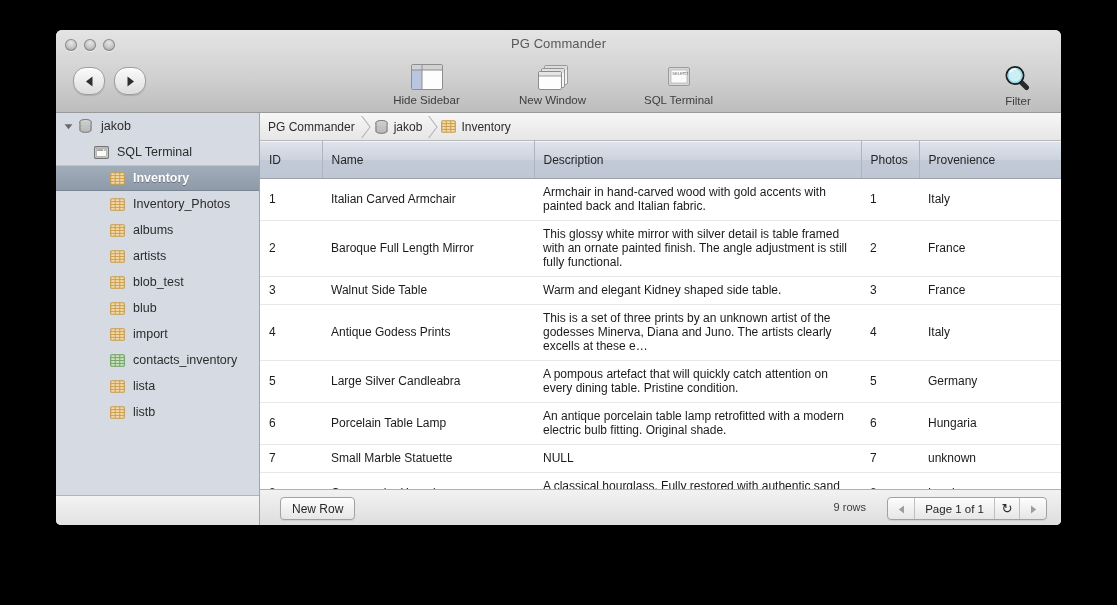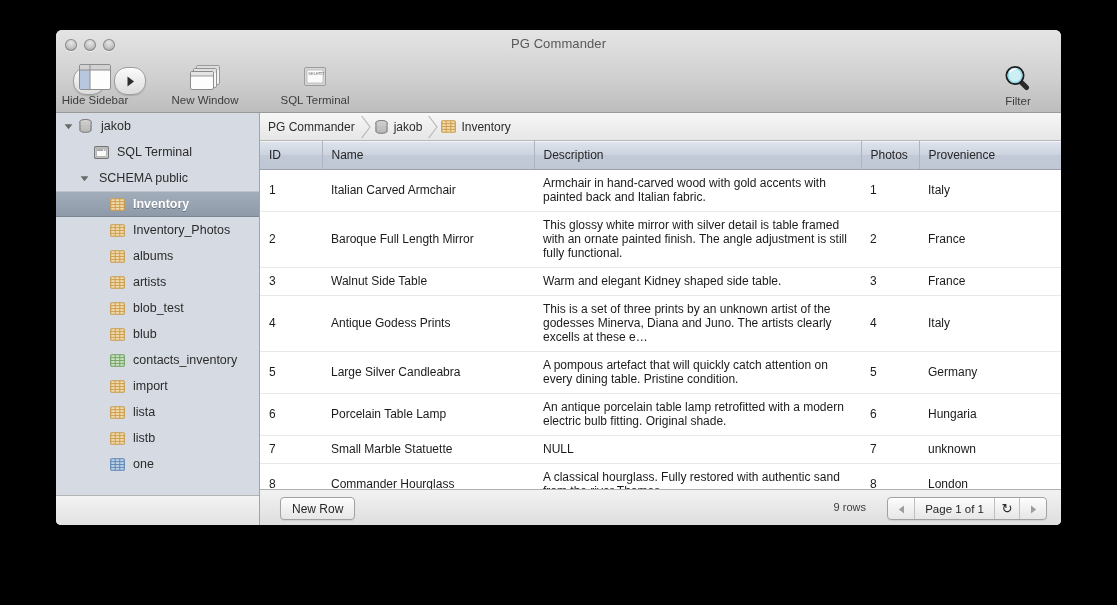--- a/index.html
+++ b/index.html
@@ -43,21 +43,21 @@
   .navbtns{position:absolute;left:17px;top:8px;display:flex;gap:9px;}
   .navbtn{
     width:30px;height:26px;border-radius:13px;
     background:linear-gradient(to bottom,#fbfbfb,#dddddd);
     border:1px solid #9d9d9d;
     box-shadow:0 1px 1px rgba(0,0,0,.13), inset 0 1px 0 #fff;
     display:flex;align-items:center;justify-content:center;
   }
   .navbtn svg{display:block;}
 
-  .tbgroup{position:absolute;left:0;right:12px;top:2px;display:flex;justify-content:flex-start;gap:32px;}
+  .tbgroup{position:absolute;left:0;right:12px;top:2px;display:flex;justify-content:center;gap:48px;}
   .tbitem{width:78px;display:flex;flex-direction:column;align-items:center;gap:3px;}
   .tbicon{height:30px;display:flex;align-items:flex-end;justify-content:center;}
   .tblabel{font-size:11.5px;color:#3d3d3d;white-space:nowrap;}
 
   .filter{position:absolute;right:14px;top:2px;width:58px;display:flex;flex-direction:column;align-items:center;gap:2px;}
   .filter .tbicon{height:32px;}
 
   
   .body{position:relative;height:412px;display:flex;}
 
@@ -99,21 +99,21 @@
     padding-left:8px;
   }
   .crumb{display:flex;align-items:center;font-size:12px;color:#2d2d2d;white-space:nowrap;}
   .crumb .cicon{margin-right:5px;display:flex;align-items:center;}
   .csep{margin:0 3px 0 5px;display:flex;align-items:center;}
 
   
   .tablewrap{flex:1;position:relative;overflow:hidden;background:#fff;}
   table.grid{border-collapse:collapse;width:100%;table-layout:fixed;}
   table.grid th{
-    height:28px;padding:0 0 0 9px;text-align:left;font-weight:normal;
+    height:37px;padding:0 0 0 9px;text-align:left;font-weight:normal;
     font-size:12px;color:#262626;
     background:linear-gradient(to bottom,#dfe4ec 0%,#ccd3de 50%,#c2cad7 51%,#bfc7d5 100%);
     border-bottom:1px solid #9aa1ad;
     border-right:1px solid #aeb5c1;
     box-shadow:inset 0 1px 0 rgba(255,255,255,.6);
   }
   table.grid th:last-child{border-right:none;}
   table.grid td{
     padding:6px 9px 7px 9px;vertical-align:top;
     font-size:12px;color:#1b1b1b;line-height:14px;
@@ -278,30 +278,20 @@
             <span class="sbicon">
               <svg width="15" height="13" viewBox="0 0 15 13">
                 <rect x="0.6" y="0.6" width="13.8" height="11.8" rx="1.2" fill="#d7d7d7" stroke="#737373" stroke-width="1.1"></rect>
                 <rect x="2.4" y="2.5" width="10.2" height="7.9" fill="#fbfbfb" stroke="#a2a2a2" stroke-width=".7"></rect>
                 <rect x="3.2" y="3.4" width="6" height="1.3" fill="#7d7d7d"></rect>
                 <rect x="10" y="3.4" width="1.8" height="1.3" fill="#9b9b9b"></rect>
               </svg>
             </span>
             <span class="sblabel">SQL Terminal</span>
           </div>
-          <div class="sbrow">
-            <span style="flex: 0 0 22px;"></span>
-            <span class="tri">
-              <svg width="9" height="9" viewBox="0 0 9 9">
-                <polygon points="0.6,2.2 8.4,2.2 4.5,7.2" fill="#6a6a6a"></polygon>
-              </svg>
-            </span>
-            <span style="flex: 0 0 2px;"></span>
-            <span class="sblabel">SCHEMA  public</span>
-          </div>
           <div class="sbrow selected">
             <span style="flex: 0 0 38px;"></span>
             <span class="tri"></span>
             <span class="sbicon">
               <svg width="15" height="13" viewBox="0 0 15 13">
                 <rect x="0.7" y="0.7" width="13.6" height="11.6" rx="1" fill="#f2d9a8" stroke="#c79a4c" stroke-width="1.1"></rect>
                 <line x1="0.7" y1="3.5999999999999996" x2="14.3" y2="3.5999999999999996" stroke="#c79a4c" stroke-width=".9"></line>
                 <line x1="0.7" y1="6.5" x2="14.3" y2="6.5" stroke="#c79a4c" stroke-width=".9"></line>
                 <line x1="0.7" y1="9.399999999999999" x2="14.3" y2="9.399999999999999" stroke="#c79a4c" stroke-width=".9"></line>
                 <line x1="5.23" y1="0.7" x2="5.23" y2="12.3" stroke="#c79a4c" stroke-width=".9"></line>
@@ -377,20 +367,35 @@
               <svg width="15" height="13" viewBox="0 0 15 13">
                 <rect x="0.7" y="0.7" width="13.6" height="11.6" rx="1" fill="#f2d9a8" stroke="#c79a4c" stroke-width="1.1"></rect>
                 <line x1="0.7" y1="3.5999999999999996" x2="14.3" y2="3.5999999999999996" stroke="#c79a4c" stroke-width=".9"></line>
                 <line x1="0.7" y1="6.5" x2="14.3" y2="6.5" stroke="#c79a4c" stroke-width=".9"></line>
                 <line x1="0.7" y1="9.399999999999999" x2="14.3" y2="9.399999999999999" stroke="#c79a4c" stroke-width=".9"></line>
                 <line x1="5.23" y1="0.7" x2="5.23" y2="12.3" stroke="#c79a4c" stroke-width=".9"></line>
                 <line x1="9.76" y1="0.7" x2="9.76" y2="12.3" stroke="#c79a4c" stroke-width=".9"></line>
               </svg>
             </span>
             <span class="sblabel">blub</span>
+          </div>
+          <div class="sbrow">
+            <span style="flex: 0 0 38px;"></span>
+            <span class="tri"></span>
+            <span class="sbicon">
+              <svg width="15" height="13" viewBox="0 0 15 13">
+                <rect x="0.7" y="0.7" width="13.6" height="11.6" rx="1" fill="#f2d9a8" stroke="#c79a4c" stroke-width="1.1"></rect>
+                <line x1="0.7" y1="3.5999999999999996" x2="14.3" y2="3.5999999999999996" stroke="#c79a4c" stroke-width=".9"></line>
+                <line x1="0.7" y1="6.5" x2="14.3" y2="6.5" stroke="#c79a4c" stroke-width=".9"></line>
+                <line x1="0.7" y1="9.399999999999999" x2="14.3" y2="9.399999999999999" stroke="#c79a4c" stroke-width=".9"></line>
+                <line x1="5.23" y1="0.7" x2="5.23" y2="12.3" stroke="#c79a4c" stroke-width=".9"></line>
+                <line x1="9.76" y1="0.7" x2="9.76" y2="12.3" stroke="#c79a4c" stroke-width=".9"></line>
+              </svg>
+            </span>
+            <span class="sblabel">import</span>
           </div>
           <div class="sbrow">
             <span style="flex: 0 0 38px;"></span>
             <span class="tri"></span>
             <span class="sbicon">
               <svg width="15" height="13" viewBox="0 0 15 13">
                 <rect x="0.7" y="0.7" width="13.6" height="11.6" rx="1" fill="#c9e3bf" stroke="#6f9e62" stroke-width="1.1"></rect>
                 <line x1="0.7" y1="3.5999999999999996" x2="14.3" y2="3.5999999999999996" stroke="#6f9e62" stroke-width=".9"></line>
                 <line x1="0.7" y1="6.5" x2="14.3" y2="6.5" stroke="#6f9e62" stroke-width=".9"></line>
                 <line x1="0.7" y1="9.399999999999999" x2="14.3" y2="9.399999999999999" stroke="#6f9e62" stroke-width=".9"></line>
@@ -406,66 +411,36 @@
             <span class="sbicon">
               <svg width="15" height="13" viewBox="0 0 15 13">
                 <rect x="0.7" y="0.7" width="13.6" height="11.6" rx="1" fill="#f2d9a8" stroke="#c79a4c" stroke-width="1.1"></rect>
                 <line x1="0.7" y1="3.5999999999999996" x2="14.3" y2="3.5999999999999996" stroke="#c79a4c" stroke-width=".9"></line>
                 <line x1="0.7" y1="6.5" x2="14.3" y2="6.5" stroke="#c79a4c" stroke-width=".9"></line>
                 <line x1="0.7" y1="9.399999999999999" x2="14.3" y2="9.399999999999999" stroke="#c79a4c" stroke-width=".9"></line>
                 <line x1="5.23" y1="0.7" x2="5.23" y2="12.3" stroke="#c79a4c" stroke-width=".9"></line>
                 <line x1="9.76" y1="0.7" x2="9.76" y2="12.3" stroke="#c79a4c" stroke-width=".9"></line>
               </svg>
             </span>
-            <span class="sblabel">import</span>
-          </div>
-          <div class="sbrow">
-            <span style="flex: 0 0 38px;"></span>
-            <span class="tri"></span>
-            <span class="sbicon">
-              <svg width="15" height="13" viewBox="0 0 15 13">
-                <rect x="0.7" y="0.7" width="13.6" height="11.6" rx="1" fill="#f2d9a8" stroke="#c79a4c" stroke-width="1.1"></rect>
-                <line x1="0.7" y1="3.5999999999999996" x2="14.3" y2="3.5999999999999996" stroke="#c79a4c" stroke-width=".9"></line>
-                <line x1="0.7" y1="6.5" x2="14.3" y2="6.5" stroke="#c79a4c" stroke-width=".9"></line>
-                <line x1="0.7" y1="9.399999999999999" x2="14.3" y2="9.399999999999999" stroke="#c79a4c" stroke-width=".9"></line>
-                <line x1="5.23" y1="0.7" x2="5.23" y2="12.3" stroke="#c79a4c" stroke-width=".9"></line>
-                <line x1="9.76" y1="0.7" x2="9.76" y2="12.3" stroke="#c79a4c" stroke-width=".9"></line>
-              </svg>
-            </span>
             <span class="sblabel">lista</span>
           </div>
           <div class="sbrow">
             <span style="flex: 0 0 38px;"></span>
             <span class="tri"></span>
             <span class="sbicon">
               <svg width="15" height="13" viewBox="0 0 15 13">
                 <rect x="0.7" y="0.7" width="13.6" height="11.6" rx="1" fill="#f2d9a8" stroke="#c79a4c" stroke-width="1.1"></rect>
                 <line x1="0.7" y1="3.5999999999999996" x2="14.3" y2="3.5999999999999996" stroke="#c79a4c" stroke-width=".9"></line>
                 <line x1="0.7" y1="6.5" x2="14.3" y2="6.5" stroke="#c79a4c" stroke-width=".9"></line>
                 <line x1="0.7" y1="9.399999999999999" x2="14.3" y2="9.399999999999999" stroke="#c79a4c" stroke-width=".9"></line>
                 <line x1="5.23" y1="0.7" x2="5.23" y2="12.3" stroke="#c79a4c" stroke-width=".9"></line>
                 <line x1="9.76" y1="0.7" x2="9.76" y2="12.3" stroke="#c79a4c" stroke-width=".9"></line>
               </svg>
             </span>
             <span class="sblabel">listb</span>
-          </div>
-          <div class="sbrow">
-            <span style="flex: 0 0 38px;"></span>
-            <span class="tri"></span>
-            <span class="sbicon">
-              <svg width="15" height="13" viewBox="0 0 15 13">
-                <rect x="0.7" y="0.7" width="13.6" height="11.6" rx="1" fill="#bcd2ea" stroke="#5d82ae" stroke-width="1.1"></rect>
-                <line x1="0.7" y1="3.5999999999999996" x2="14.3" y2="3.5999999999999996" stroke="#5d82ae" stroke-width=".9"></line>
-                <line x1="0.7" y1="6.5" x2="14.3" y2="6.5" stroke="#5d82ae" stroke-width=".9"></line>
-                <line x1="0.7" y1="9.399999999999999" x2="14.3" y2="9.399999999999999" stroke="#5d82ae" stroke-width=".9"></line>
-                <line x1="5.23" y1="0.7" x2="5.23" y2="12.3" stroke="#5d82ae" stroke-width=".9"></line>
-                <line x1="9.76" y1="0.7" x2="9.76" y2="12.3" stroke="#5d82ae" stroke-width=".9"></line>
-              </svg>
-            </span>
-            <span class="sblabel">one</span>
           </div>
         </div>
       <div class="sbfooter"></div>
     </div>
 
     <div class="content">
 
       <div class="breadcrumb" id="breadcrumb">
           <span class="crumb">
             <span>PG Commander</span>

